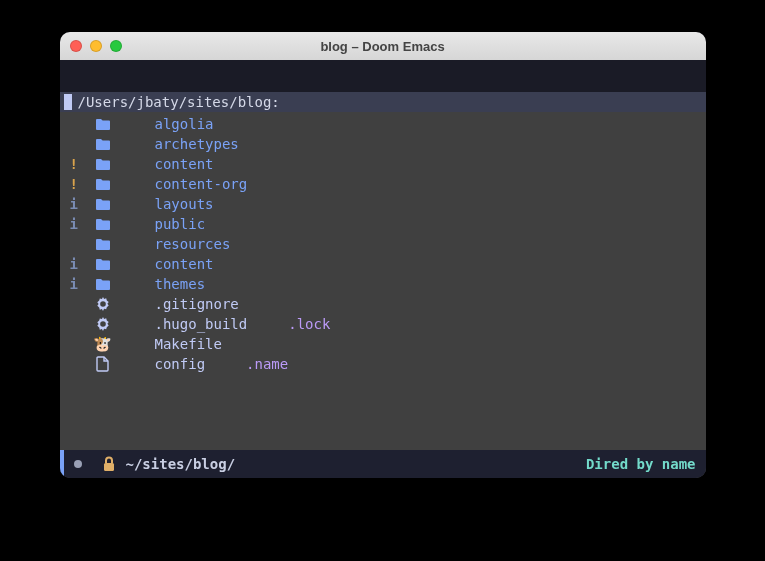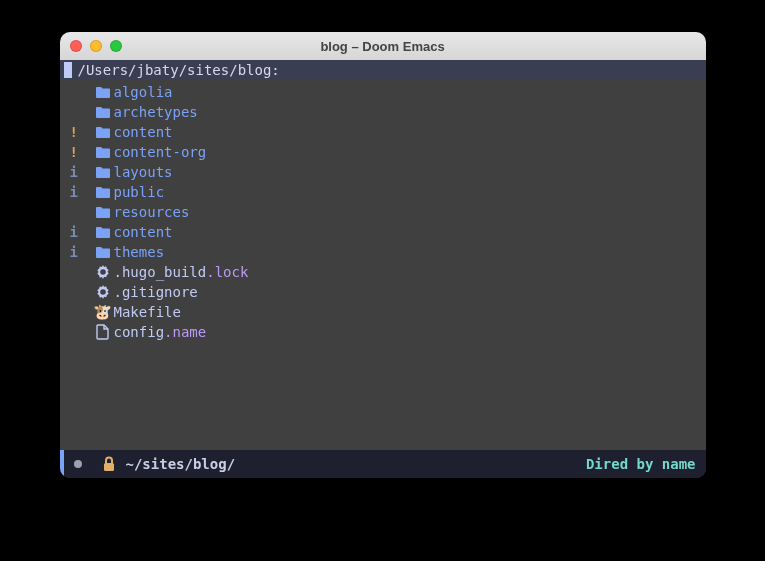--- a/index.html
+++ b/index.html
@@ -16,20 +16,21 @@
     }
     .window {
       width: 646px;
       height: 446px;
       background: #1a1b26;
       border-radius: 10px;
       overflow: hidden;
       box-shadow: 0 8px 40px rgba(0,0,0,0.6);
       display: flex;
       flex-direction: column;
+      gap: 32px;
     }
     .titlebar {
       height: 28px;
       background: linear-gradient(#e8e8e8, #d6d6d6);
       display: flex;
       align-items: center;
       padding: 0 10px;
       position: relative;
     }
     .traffic { display: flex; gap: 8px; }
@@ -88,21 +89,21 @@
       cursor: default;
     }
     .icon-col {
       width: 22px;
       flex-shrink: 0;
       display: flex;
       align-items: center;
       justify-content: center;
     }
     .indent { width: 10px; flex-shrink: 0; }
-    .name { white-space: pre; }
+    .name { white-space: pre; margin-left: 41px; }
     .dir-name { color: #7aa2f7; font-weight: 500; }
     .file-name { color: #c0caf5; }
     .ext { color: #bb9af7; }
     .folder-icon { fill: #7aa2f7; }
     .gear-icon { fill: #c0caf5; }
     .file-icon { stroke: #c0caf5; fill: none; stroke-width: 1.4; }
     .gnu-icon { color: #cc9b7a; font-size: 15px; line-height: 1; }
     .modeline {
       height: 28px;
       background: #1e2030;
@@ -249,33 +250,33 @@
         </div>
         <div class="row">
           <span class="gutter-col"></span>
           <span class="mark-col "></span>
           <span class="indent"></span>
           <span class="icon-col">
             <svg width="16" height="16" viewBox="0 0 16 16">
               <path class="gear-icon" d="M8 1l1.1 1.9 2.1-.6.6 2.1L13.7 6l-1.3 1.8 1.3 1.8-1.9 1.6-.6 2.1-2.1-.6L8 15l-1.1-1.9-2.1.6-.6-2.1L2.3 9.8 3.6 8 2.3 6.2l1.9-1.6.6-2.1 2.1.6L8 1zm0 4.2A2.8 2.8 0 1 0 8 10.8 2.8 2.8 0 0 0 8 5.2z"></path>
             </svg>
           </span>
+          <span class="name file-name">.gitignore</span>
+        </div>
+        <div class="row">
+          <span class="gutter-col"></span>
+          <span class="mark-col "></span>
+          <span class="indent"></span>
+          <span class="icon-col">
+            <svg width="16" height="16" viewBox="0 0 16 16">
+              <path class="gear-icon" d="M8 1l1.1 1.9 2.1-.6.6 2.1L13.7 6l-1.3 1.8 1.3 1.8-1.9 1.6-.6 2.1-2.1-.6L8 15l-1.1-1.9-2.1.6-.6-2.1L2.3 9.8 3.6 8 2.3 6.2l1.9-1.6.6-2.1 2.1.6L8 1zm0 4.2A2.8 2.8 0 1 0 8 10.8 2.8 2.8 0 0 0 8 5.2z"></path>
+            </svg>
+          </span>
           <span class="name file-name">.hugo_build</span>
           <span class="name ext">.lock</span>
-        </div>
-        <div class="row">
-          <span class="gutter-col"></span>
-          <span class="mark-col "></span>
-          <span class="indent"></span>
-          <span class="icon-col">
-            <svg width="16" height="16" viewBox="0 0 16 16">
-              <path class="gear-icon" d="M8 1l1.1 1.9 2.1-.6.6 2.1L13.7 6l-1.3 1.8 1.3 1.8-1.9 1.6-.6 2.1-2.1-.6L8 15l-1.1-1.9-2.1.6-.6-2.1L2.3 9.8 3.6 8 2.3 6.2l1.9-1.6.6-2.1 2.1.6L8 1zm0 4.2A2.8 2.8 0 1 0 8 10.8 2.8 2.8 0 0 0 8 5.2z"></path>
-            </svg>
-          </span>
-          <span class="name file-name">.gitignore</span>
         </div>
         <div class="row">
           <span class="gutter-col"></span>
           <span class="mark-col "></span>
           <span class="indent"></span>
           <span class="icon-col">
             <span class="gnu-icon">🐮</span>
           </span>
           <span class="name file-name">Makefile</span>
         </div>

